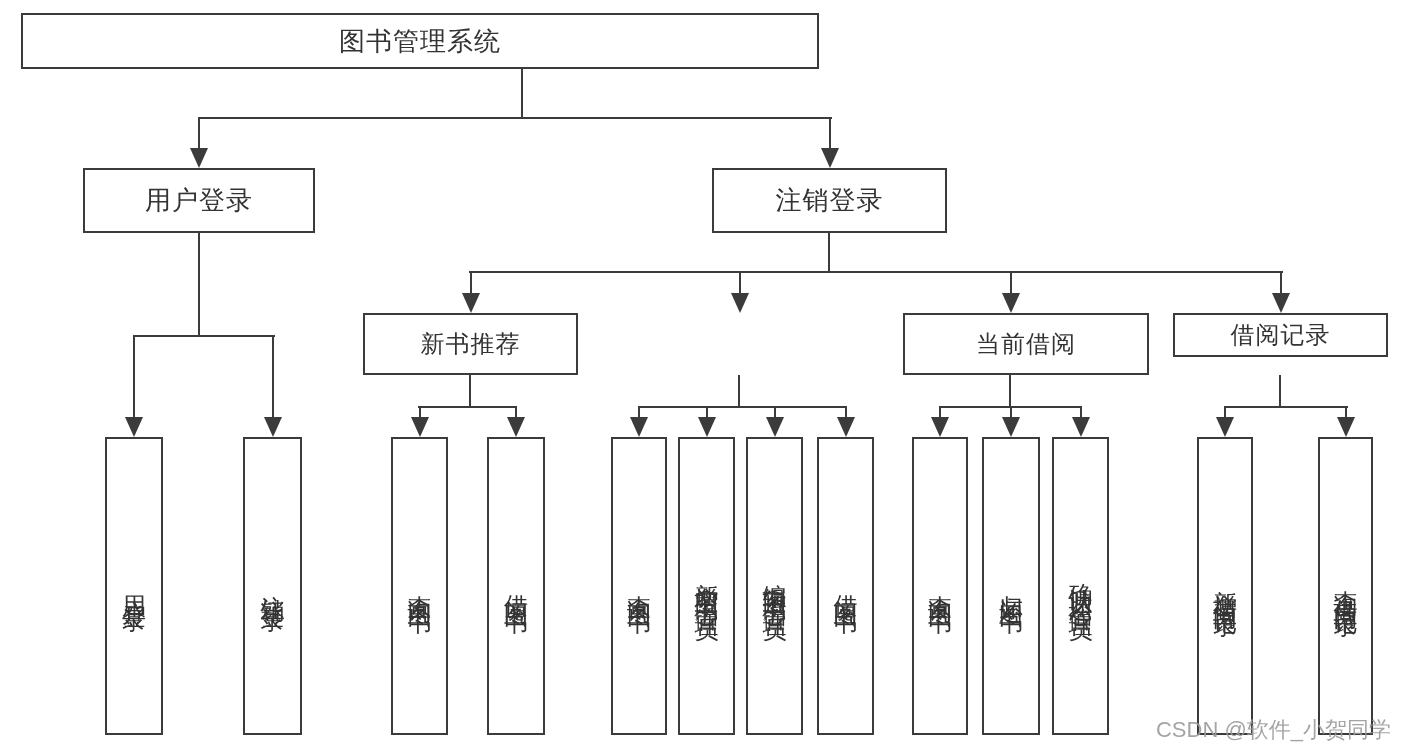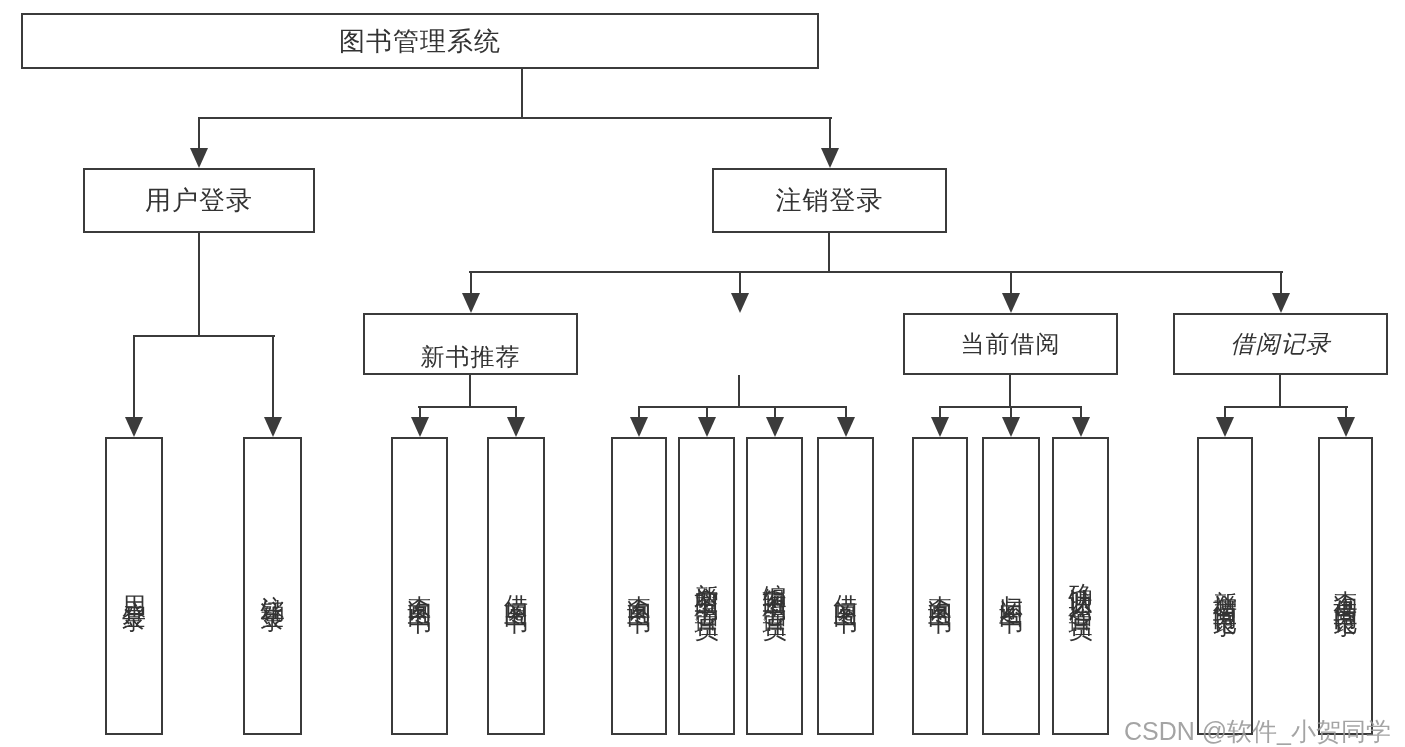--- a/index.html
+++ b/index.html
@@ -41,21 +41,21 @@
     width: 0;
     height: 0;
     border-left: 9px solid transparent;
     border-right: 9px solid transparent;
     border-top: 20px solid var(--line, #3b3b3b);
   }
   .watermark {
     position: absolute;
     top: 715px;
     right: 14px;
-    font-size: 25px;
+    font-size: 22px;
     color: var(--wm, #9b9b9b);
     opacity: 0.9;
     z-index: 10;
     white-space: nowrap;
   }
 </style>
 </head>
 <body>
 
 <div id="canvas" style="--line: #3b3b3b; --text: #333333; --bg: #ffffff; --wm: #9b9b9b;">
@@ -114,27 +114,27 @@
     <div class="arrow" style="left: 1336.5px; top: 417px;"></div>
     <div class="node h1" style="left: 21px; top: 13px; width: 798px; height: 56px;">
       <span class="lbl">图书管理系统</span>
     </div>
     <div class="node h1" style="left: 83px; top: 168px; width: 232px; height: 65px;">
       <span class="lbl">用户登录</span>
     </div>
     <div class="node h1" style="left: 712px; top: 168px; width: 235px; height: 65px;">
       <span class="lbl">注销登录</span>
     </div>
-    <div class="node h2" style="left: 363px; top: 313px; width: 215px; height: 62px; align-items: flex-end;">
+    <div class="node h2" style="left: 363px; top: 313px; width: 215px; height: 62px;">
       <span class="lbl">新书推荐</span>
     </div>
-    <div class="node h2" style="left: 903px; top: 313px; width: 215px; height: 62px;">
+    <div class="node h2" style="left: 903px; top: 313px; width: 246px; height: 62px;">
       <span class="lbl">当前借阅</span>
     </div>
-    <div class="node h2" style="left: 1173px; top: 313px; width: 215px; height: 62px; font-style: italic;">
+    <div class="node h2" style="left: 1173px; top: 313px; width: 215px; height: 44px;">
       <span class="lbl">借阅记录</span>
     </div>
     <div class="node v" style="left: 105px; top: 437px; width: 58px; height: 298px;">
       <span class="lbl">用户登录</span>
     </div>
     <div class="node v" style="left: 243px; top: 437px; width: 59px; height: 298px;">
       <span class="lbl">注销登录</span>
     </div>
     <div class="node v" style="left: 391px; top: 437px; width: 57px; height: 298px;">
       <span class="lbl">查询图书</span>

